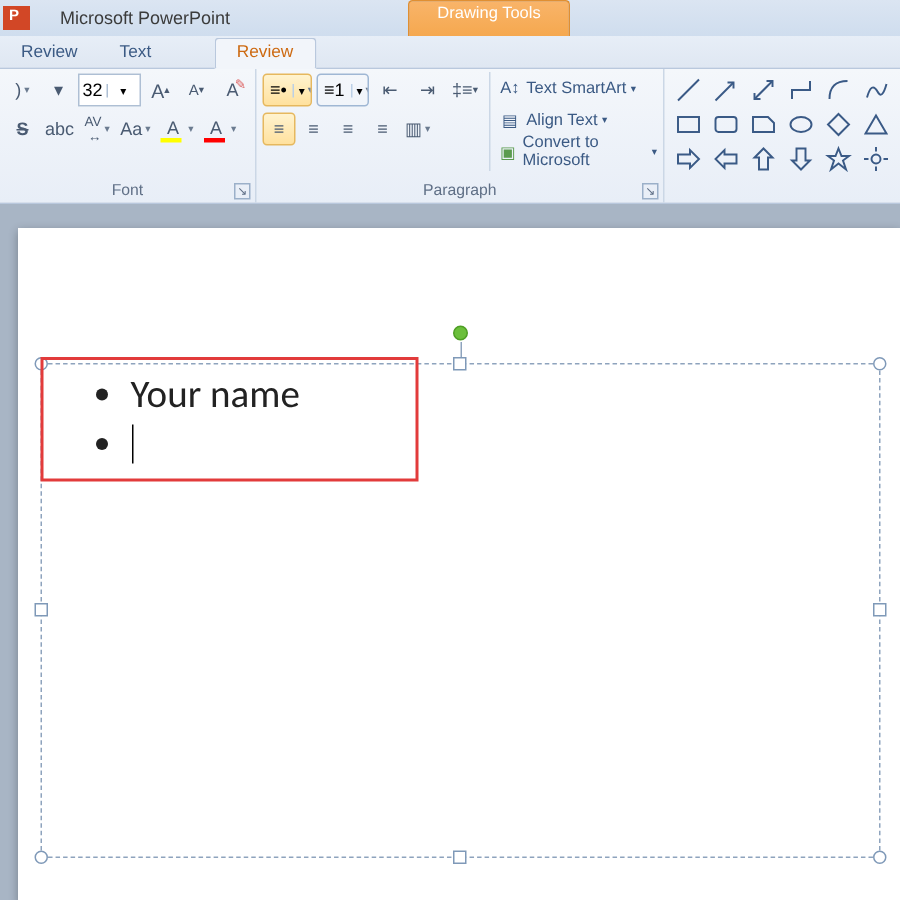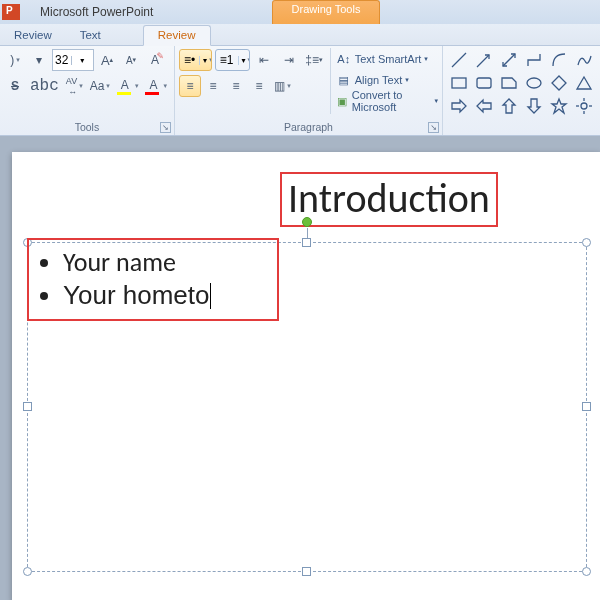--- a/index.html
+++ b/index.html
@@ -64,21 +64,21 @@
 .rot { position:absolute; left:50%; margin-left:-5px; top:-26px; width:10px; height:10px; background:#6bbf3b; border:1px solid #4e9e24; border-radius:50%; }
 .rot::after { content:""; position:absolute; left:50%; top:10px; width:1px; height:12px; background:#8ea3bd; }
 
 
 .titlebox { position:absolute; left:268px; top:20px; border:2px solid #e23b3b; padding:0 6px 2px 6px; }
 .titlebox span { font-family: Calibri, sans-serif; font-size:40px; color:#222; }
 
 
 .bulletbox { position:absolute; left:15px; top:86px; width:252px; border:2px solid #e23b3b; padding:6px 0 8px 0; }
 .bulletbox ul { list-style: disc; padding-left: 34px; }
-.bulletbox li { font-family: Calibri, sans-serif; font-size:26px; color:#222; line-height:1.25; }
+.bulletbox li { font-family: Calibri, sans-serif; font-size:26px; color:#222; line-height:1.25;margin-left:24px; }
 .caret { display:inline-block; width:1px; height:26px; background:#000; vertical-align:-5px; margin-left:1px; animation: blink 1s steps(1) infinite; }
 @keyframes blink { 50% { opacity:0; } }
 
 .sep { width:1px; height:66px; background:#cbd7e6; margin:2px 1px 0;}
 </style>
 </head>
 <body>
 
 <div class="titlebar">
   <span class="ppt-icon"></span>
@@ -109,33 +109,33 @@
         <span class="btn" style="font-size:13px;">A<sup style="font-size:7px;">▴</sup></span>
         <span class="btn" style="font-size:10px;">A<sup style="font-size:7px;">▾</sup></span>
         <span class="btn">
             <span style="position:relative;">A<span style="position:absolute;right:-5px;top:-2px;color:#d66;font-size:9px;">✎</span></span>
           </span>
       </div>
       <div style="display:flex; gap:1px; width:100%; margin-top:2px;">
         <span class="btn" style="font-weight:bold;">
             <s>S</s>
           </span>
-        <span class="btn" style="font-size:16px;font-family:Liberation Mono, monospace;">abc</span>
+        <span class="btn" style="font-size:12px;">abc</span>
         <span class="btn dd" style="font-size:9px;text-align:right;">AV<br>↔</span>
         <span class="btn dd">Aa</span>
         <span class="btn dd">
           <span class="underline-a">A<span class="swatch" style="background:#ffff00;"></span></span>
         </span>
         <span class="btn dd">
           <span class="underline-a">A<span class="swatch" style="background:#ff0000;"></span></span>
         </span>
       </div>
     </div>
     <div class="label">
-      <span>Tools</span>
+      <span>Font</span>
       <span class="launcher">↘</span>
     </div>
   </div>
 
   <div class="group" style="width:292px;">
     <div style="display:flex; flex:1;">
       <div class="controls" style="width:154px;">
         <div style="display:flex; gap:3px; width:100%;">
           <span class="splitbtn active">
             <span class="part">≡•</span>
@@ -281,37 +281,34 @@
             <line x1="14" y1="9" x2="17" y2="9"></line>
           </svg>
         </span>
     </div>
   </div>
 </div>
 
 <div class="workspace">
   <div class="slide">
 
-    <div class="titlebox">
-      <span>Introduction</span>
-    </div>
 
     <div class="textbox">
       <span class="rot"></span>
       <span class="handle nw"></span>
       <span class="handle n"></span>
       <span class="handle ne"></span>
       <span class="handle w"></span>
       <span class="handle e"></span>
       <span class="handle sw"></span>
       <span class="handle s"></span>
       <span class="handle se"></span>
     </div>
 
     <div class="bulletbox">
       <ul>
         <li>Your name</li>
-        <li><span>Your hometo</span><span class="caret"></span></li>
+        <li><span class="caret"></span></li>
       </ul>
     </div>
 
   </div>
 </div>
 
 </body></html>

